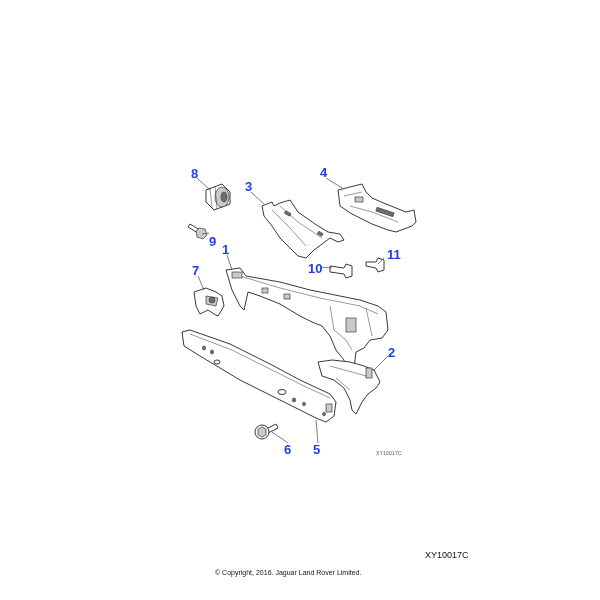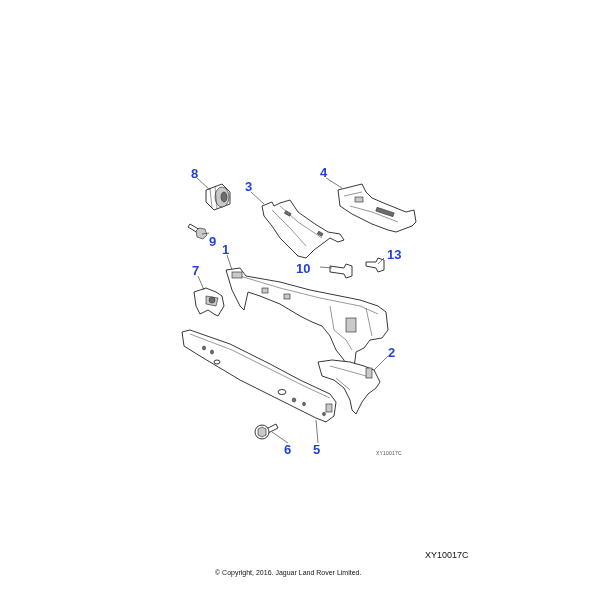--- a/index.html
+++ b/index.html
@@ -118,18 +118,18 @@
 
 <div class="callout" style="left:222px;top:243px;">1</div>
 <div class="callout" style="left:388px;top:346px;">2</div>
 <div class="callout" style="left:245px;top:180px;">3</div>
 <div class="callout" style="left:320px;top:166px;">4</div>
 <div class="callout" style="left:313px;top:443px;">5</div>
 <div class="callout" style="left:284px;top:443px;">6</div>
 <div class="callout" style="left:192px;top:264px;">7</div>
 <div class="callout" style="left:191px;top:167px;">8</div>
 <div class="callout" style="left:209px;top:235px;">9</div>
-<div class="callout" style="left:296px;top:262px;">10</div>
-<div class="callout" style="left:387px;top:248px;">13</div>
+<div class="callout" style="left:308px;top:262px;">10</div>
+<div class="callout" style="left:387px;top:248px;">11</div>
 
 <div class="drawing-code-small">XY10017C</div>
 <div class="drawing-code">XY10017C</div>
 <div class="copyright">© Copyright, 2016. Jaguar Land Rover Limited.</div>
 
 </body></html>

